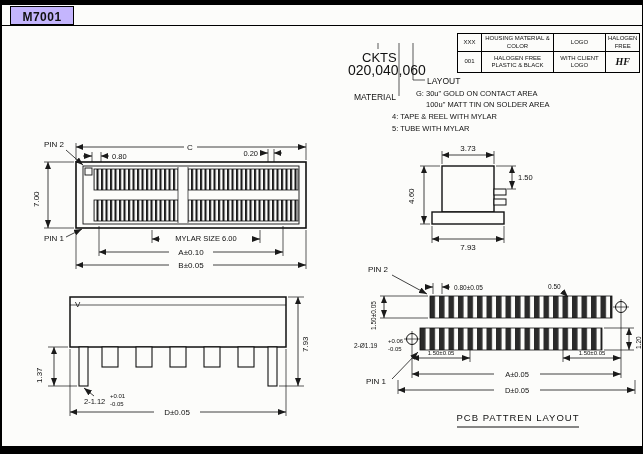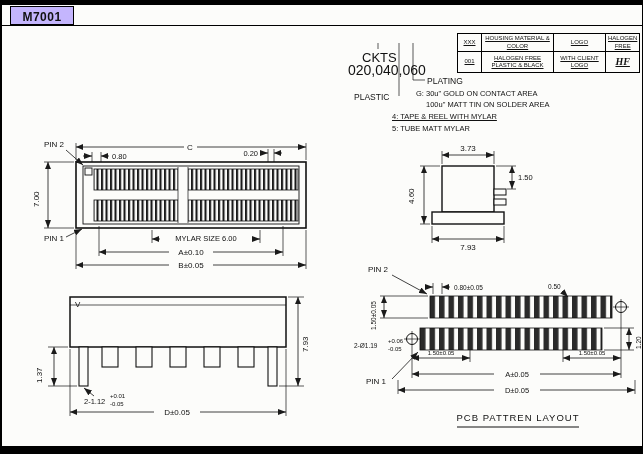--- a/index.html
+++ b/index.html
@@ -11,21 +11,21 @@
   }
   .bar-top   { position:absolute; left:0; top:0; width:100%; height:5px; background:#000; }
   .bar-bottom{ position:absolute; left:0; top:446px; width:100%; height:8px; background:#000; }
   .title-box {
     position:absolute; left:8px; top:6px; width:64px; height:19px;
     border:1.5px solid #000; display:flex; align-items:flex-end; justify-content:center;
     font-size:12px; font-weight:bold; letter-spacing:.5px; background:#c4b5fd;
   }
   .header-rule { position:absolute; left:0; top:25px; width:100%; border-top:1.5px solid #000; }
   .olabel { position:absolute; white-space:nowrap; color:#111; }
-  .spec-table { position:absolute; left:455px; top:33px; border-collapse:collapse; background:#fcfcfa;text-decoration:underline; }
+  .spec-table { position:absolute; left:455px; top:33px; border-collapse:collapse; background:#fcfcfa; }
   .spec-table td { border:1px solid #000; font-size:6px; line-height:1.25; text-align:center; padding:1px 2px; vertical-align:middle; }
   .spec-table tr.head td { height:14px; }
   .spec-table tr.data td { height:21px; }
   .spec-table td.hf { font-size:10px; font-weight:bold; font-style:italic; font-family:"Liberation Serif", serif; }
   svg.drawing { position:absolute; left:0; top:0; }
   svg text { font-family:"Liberation Sans", sans-serif; fill:#111; }
   .d6  { font-size:6px; }
   .d65 { font-size:6.5px; }
   .d7  { font-size:7.5px; }
   .d8  { font-size:8px; }
@@ -40,26 +40,26 @@
 <div class="page">
   <div class="bar-top"></div>
   <div class="bar-bottom"></div>
   <div class="header-rule"></div>
   <div class="title-box">
     <span>M7001</span>
   </div>
 
   <div class="olabel" style="left:360px;top:50px;font-size:13px;">CKTS</div>
   <div class="olabel" style="left:346px;top:62px;font-size:14px;">020,040,060</div>
-  <div class="olabel" style="left:352px;top:92px;font-size:8.5px;">PLASTIC</div>
-  <div class="olabel" style="left:425px;top:76px;font-size:8.5px;">PLATING</div>
+  <div class="olabel" style="left:352px;top:92px;font-size:8.5px;">MATERIAL</div>
+  <div class="olabel" style="left:425px;top:76px;font-size:8.5px;">LAYOUT</div>
   <div class="olabel" style="left:414px;top:89px;font-size:7.5px;">G: 30u" GOLD ON CONTACT AREA</div>
   <div class="olabel" style="left:424px;top:100px;font-size:7.5px;">100u" MATT TIN ON SOLDER AREA</div>
-  <div class="olabel" style="left:390px;top:112px;font-size:7.5px;text-decoration:underline;">4: TAPE &amp; REEL WITH MYLAR</div>
-  <div class="olabel" style="left:390px;top:124px;font-size:7.5px;">5: TUBE MATT MYLAR</div>
+  <div class="olabel" style="left:390px;top:112px;font-size:7.5px;">4: TAPE &amp; REEL WITH MYLAR</div>
+  <div class="olabel" style="left:390px;top:124px;font-size:7.5px;">5: TUBE WITH MYLAR</div>
 
   <table class="spec-table">
     <tbody>
       <tr class="head">
         <td style="width:24px">XXX</td>
         <td style="width:72px">HOUSING MATERIAL &amp; COLOR</td>
         <td style="width:52px">LOGO</td>
         <td style="width:30px">HALOGEN FREE</td>
       </tr>
       <tr class="data">

